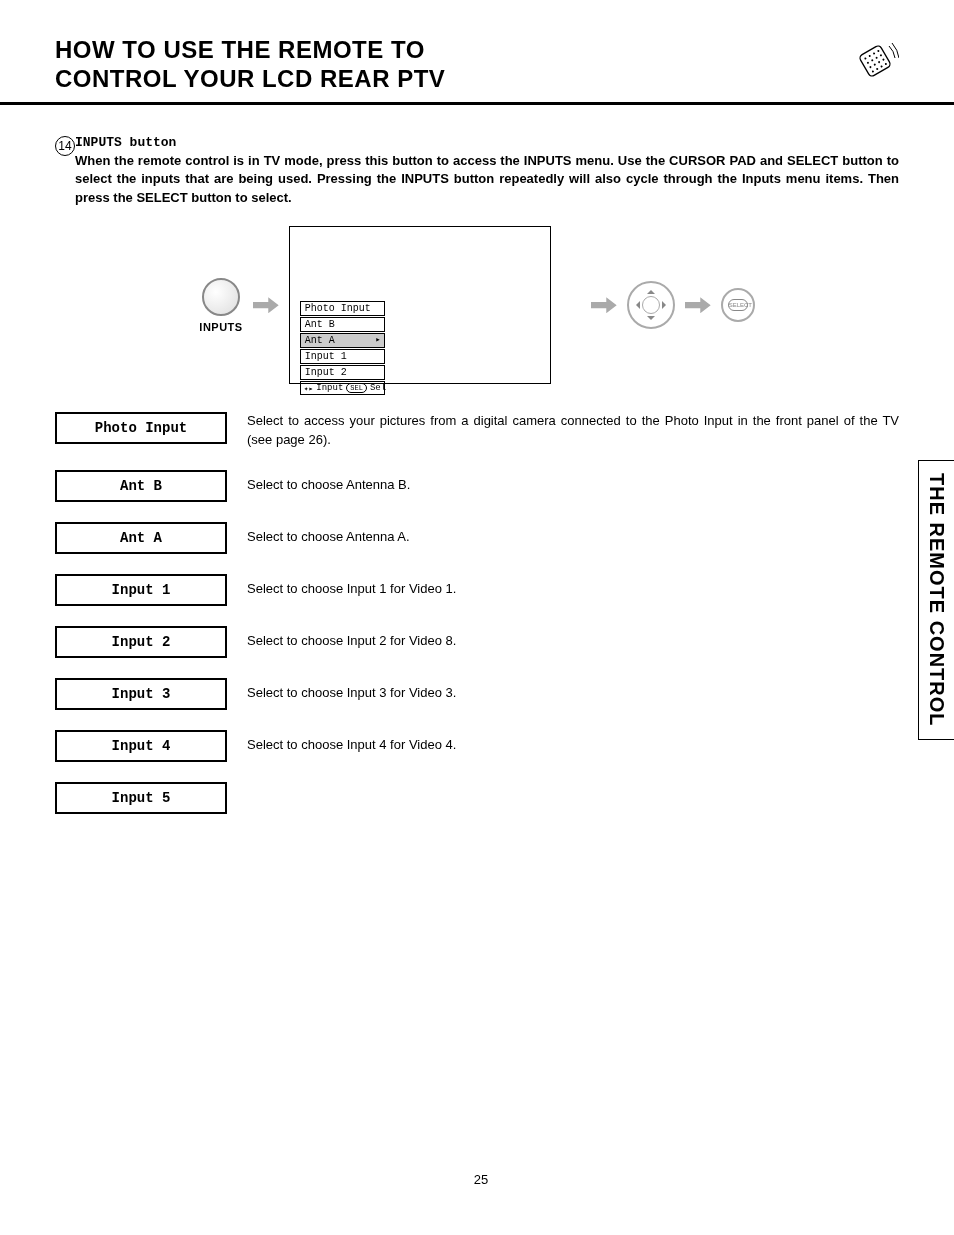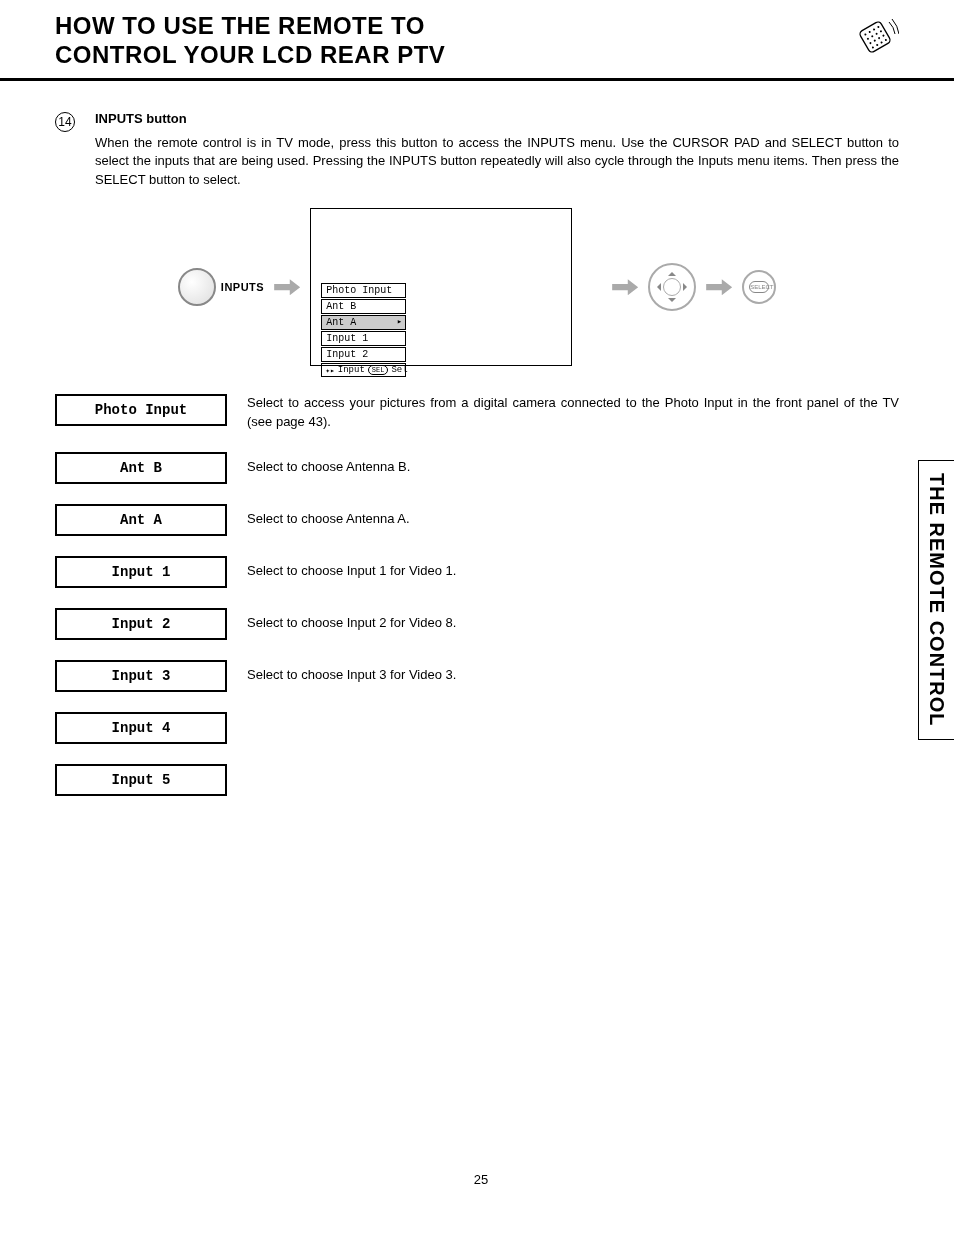--- a/index.html
+++ b/index.html
@@ -5,21 +5,21 @@
     * { margin: 0; padding: 0; box-sizing: border-box; }
     body {
       font-family: Arial, Helvetica, sans-serif;
       width: 954px;
       height: 1235px;
       background: #fff;
       position: relative;
       color: #000;
     }
     .page-header {
-      padding: 12px 55px 8px 55px;
+      padding: 36px 55px 8px 55px;
       display: flex;
       align-items: flex-start;
       justify-content: space-between;
       border-bottom: 3px solid #000;
       margin: 0 0 0 0;
       gap: 8px;
     }
     .page-title {
       font-size: 24px;
       font-weight: bold;
@@ -28,56 +28,58 @@
     }
     .remote-icon {
       margin-top: 4px;
     }
     .content {
       padding: 30px 55px 0 55px;
     }
     .section-row {
       display: flex;
       align-items: flex-start;
-      gap: 20px;
+      gap: 0;
     }
     .circled-num {
       display: inline-flex;
       align-items: center;
       justify-content: center;
       width: 20px;
       height: 20px;
       border: 1.5px solid #000;
       border-radius: 50%;
       font-size: 12px;
       font-weight: normal;
       flex-shrink: 0;
       margin-top: 1px;
     }
     .section-body { flex: 1; }
     .section-title {
       font-size: 13px;
       font-weight: bold;
+      font-family: Liberation Mono, monospace;
     }
     .section-text {
       font-size: 13px;
       line-height: 1.45;
       text-align: justify;
-      margin-top: 8px;
+      margin-top: 2px;
+      font-weight: bold;
     }
     .figure-row {
       margin-top: 18px;
       display: flex;
       align-items: center;
       justify-content: center;
       gap: 10px;
     }
     .btn-col {
       display: flex;
-      flex-direction: row;
+      flex-direction: column;
       align-items: center;
       gap: 5px;
     }
     .round-btn {
       width: 38px; height: 38px;
       border-radius: 50%;
       border: 2px solid #888;
       background: radial-gradient(circle at 35% 35%, #fff, #ddd);
     }
     .inputs-label {
@@ -303,21 +305,21 @@
     </div>
     <div class="arrow"></div>
     <div class="sel-btn">
       <div class="sel-inner">SELECT</div>
     </div>
   </div>
 
   <div class="options-table">
     <div class="opt-row tall">
       <div class="opt-label">Photo Input</div>
-      <div class="opt-desc">Select to access your pictures from a digital camera connected to the Photo Input in the front panel of the TV (see page 43).</div>
+      <div class="opt-desc">Select to access your pictures from a digital camera connected to the Photo Input in the front panel of the TV (see page 26).</div>
     </div>
     <div class="opt-row">
       <div class="opt-label">Ant B</div>
       <div class="opt-desc">Select to choose Antenna B.</div>
     </div>
     <div class="opt-row">
       <div class="opt-label">Ant A</div>
       <div class="opt-desc">Select to choose Antenna A.</div>
     </div>
     <div class="opt-row">
@@ -327,20 +329,21 @@
     <div class="opt-row">
       <div class="opt-label">Input 2</div>
       <div class="opt-desc">Select to choose Input 2 for Video 8.</div>
     </div>
     <div class="opt-row">
       <div class="opt-label">Input 3</div>
       <div class="opt-desc">Select to choose Input 3 for Video 3.</div>
     </div>
     <div class="opt-row">
       <div class="opt-label">Input 4</div>
+      <div class="opt-desc">Select to choose Input 4 for Video 4.</div>
     </div>
     <div class="opt-row">
       <div class="opt-label">Input 5</div>
     </div>
   </div>
 </div>
 
 <div class="side-tab">THE REMOTE CONTROL</div>
 
 <div class="page-num">25</div>

